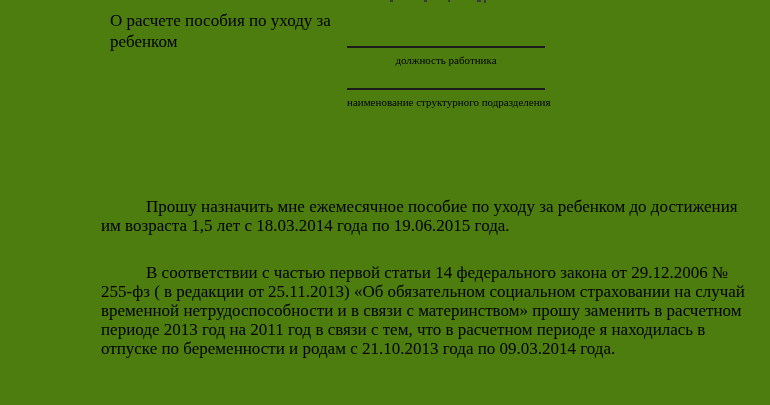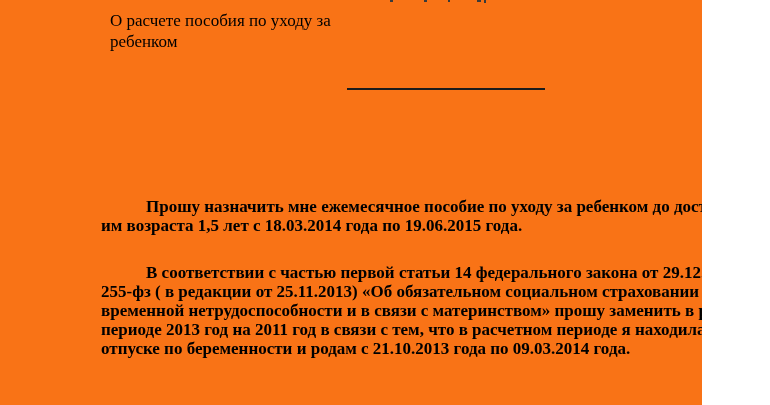--- a/index.html
+++ b/index.html
@@ -2,23 +2,23 @@
 <html><head>
 <meta charset="utf-8">
 <style>
   html, body {
     margin: 0;
     padding: 0;
     background: #ffffff;
   }
   .page {
     position: relative;
-    width: 702px;
+    width: 770px;
     height: 405px;
-    background: #f97316;
+    background: #4d7c0f;
     overflow: hidden;
     font-family: "Liberation Serif", "DejaVu Serif", serif;
     color: #000000;
   }
   
   .top-fragments { position: absolute; top: 0; left: 0; width: 770px; height: 3px; }
   .top-fragments .speck {
     position: absolute;
     top: 0;
     height: 2px;
@@ -58,21 +58,20 @@
     line-height: 12px;
     white-space: nowrap;
     color: #000000;
   }
 
   .body-text {
     position: absolute;
     left: 101px;
     top: 197px;
     width: 660px;
-    font-weight: bold;
   }
   .para {
     margin: 0;
     font-size: 17px;
     line-height: 19px;
     white-space: pre;
   }
   .para.indent { text-indent: 45px; }
   .para.p2 { margin-top: 28px; }
   .para.p3 { margin-top: 21px; }
@@ -86,23 +85,28 @@
     <span class="speck s1"></span>
     <span class="speck s2"></span>
     <span class="speck s3"></span>
     <span class="speck s4"></span>
     <span class="speck s5"></span>
   </div>
 
   <div class="subject">О расчете пособия по уходу за
 ребенком</div>
 
+  <div class="blank blank-1">
+    <div class="rule"></div>
+    <div class="caption">должность работника</div>
+  </div>
 
   <div class="blank blank-2">
     <div class="rule"></div>
+    <div class="caption">наименование структурного подразделения</div>
   </div>
 
   <div class="body-text">
     <p class="para indent p1">Прошу назначить мне ежемесячное пособие по уходу за ребенком до достижения
 им возраста 1,5 лет с 18.03.2014 года по 19.06.2015 года.</p>
     <p class="para indent p2">В соответствии с частью первой статьи 14 федерального закона от 29.12.2006 №
 255-фз ( в редакции от 25.11.2013) «Об обязательном социальном страховании на случай
 временной нетрудоспособности и в связи с материнством» прошу заменить в расчетном
 периоде 2013 год на 2011 год в связи с тем, что в расчетном периоде я находилась в
 отпуске по беременности и родам с 21.10.2013 года по 09.03.2014 года.</p>

